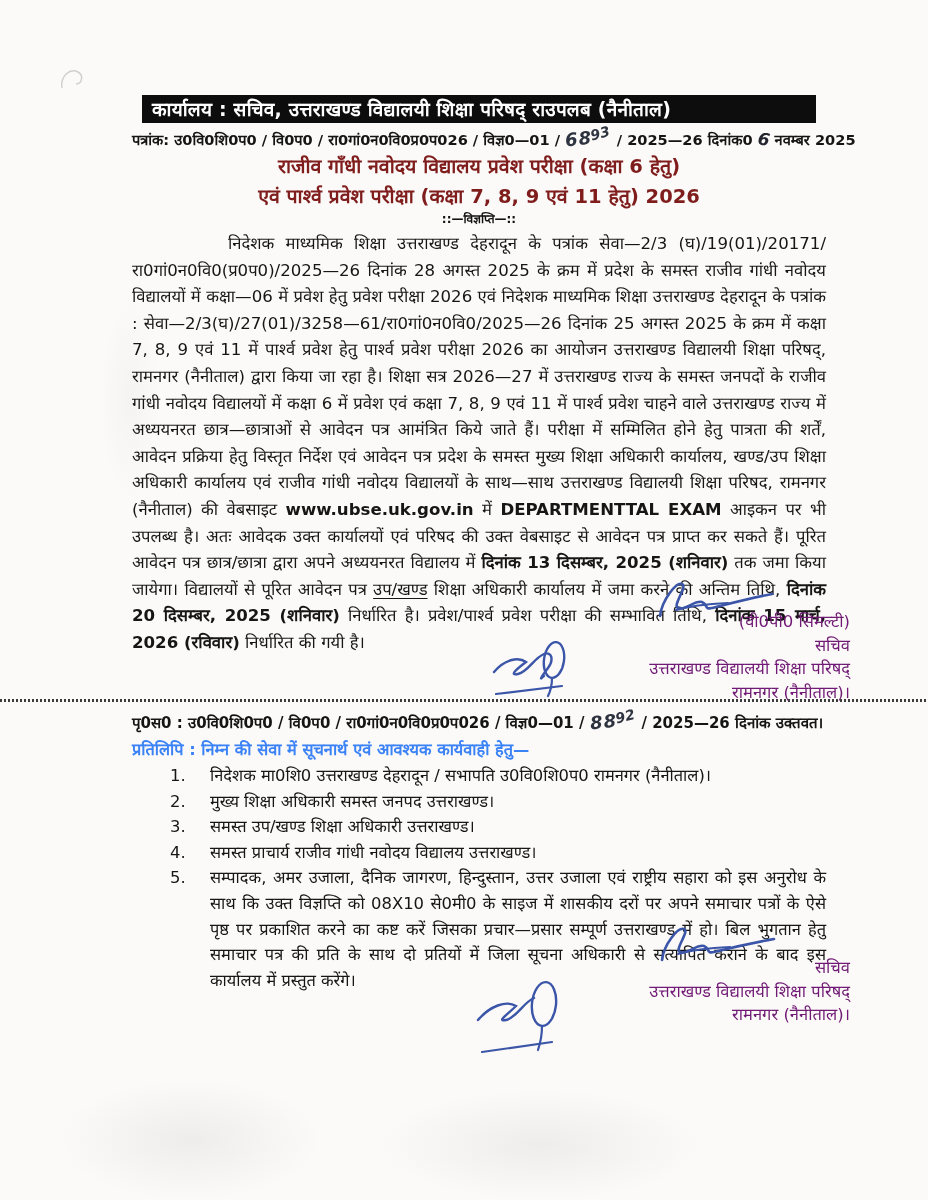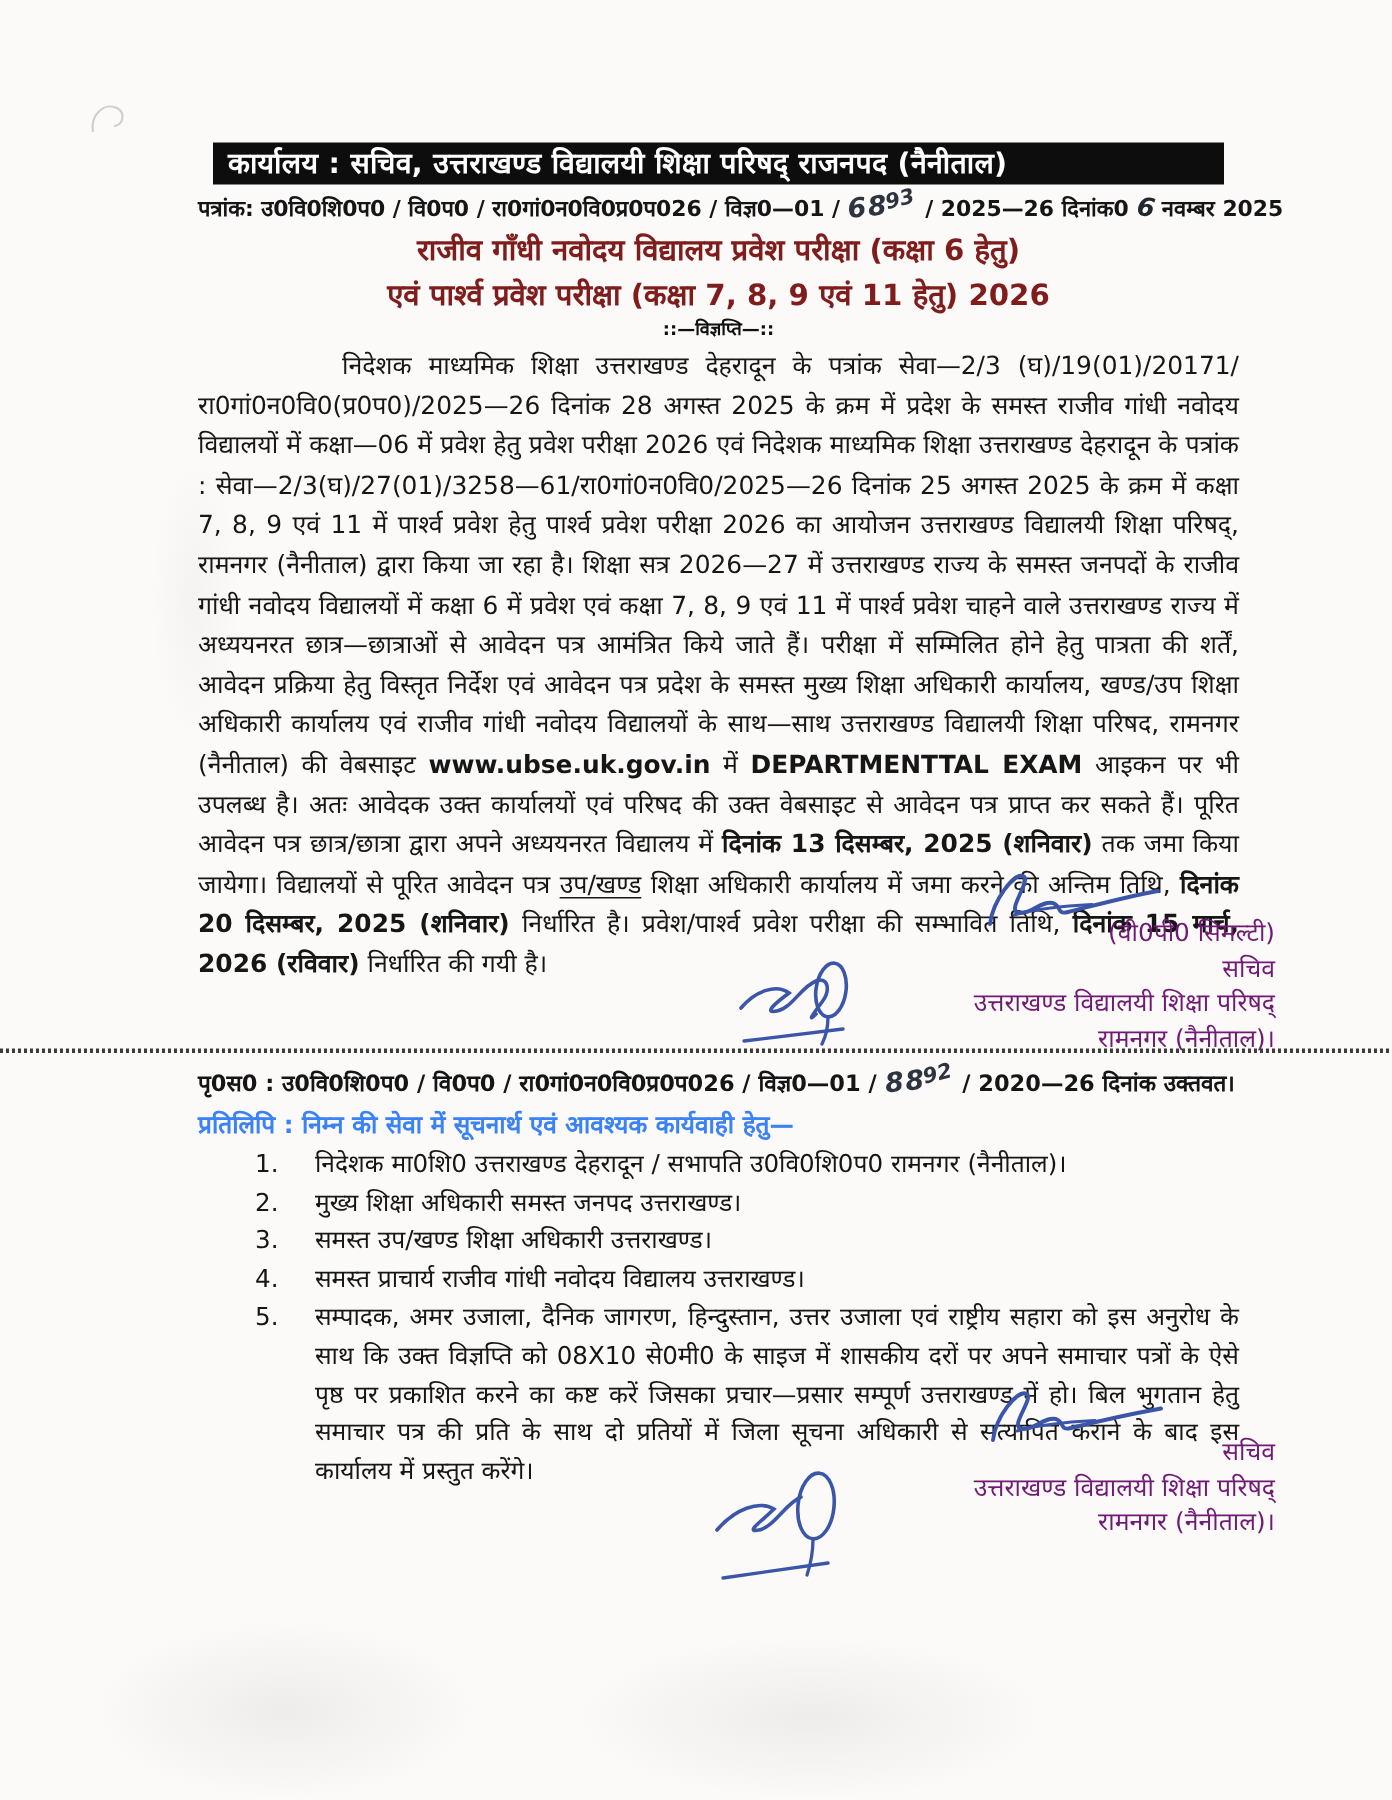--- a/index.html
+++ b/index.html
@@ -50,21 +50,21 @@
 <body>
 
 <div class="paper-smudge" style="left:60px;top:1080px;width:260px;height:120px;"></div>
 <div class="paper-smudge" style="left:380px;top:1090px;width:320px;height:110px;"></div>
 <div class="paper-smudge" style="left:100px;top:300px;width:60px;height:200px;opacity:.5;"></div>
 <svg class="curl" viewBox="0 0 40 40">
   <path d="M10 30 C8 18 18 10 26 14 C32 17 30 26 24 26" fill="none" stroke="#9a9a98" stroke-width="1.4"></path>
 </svg>
 
 <div class="banner">
-  <span>कार्यालय : सचिव, उत्तराखण्ड विद्यालयी शिक्षा परिषद् राजनपद (नैनीताल)</span>
+  <span>कार्यालय : सचिव, उत्तराखण्ड विद्यालयी शिक्षा परिषद् राउपलब (नैनीताल)</span>
 </div>
 
 <div class="refline">
   <span>पत्रांक: उ0वि0शि0प0 / वि0प0 / रा0गां0न0वि0प्र0प026 / विज्ञ0—01 /</span>
   <span class="hand">68</span><span class="hand-sup">93</span>
   <span>/ 2025—26 दिनांक0</span>
   <span class="hand-day">6</span>
   <span>नवम्बर 2025</span>
 </div>
 
@@ -95,21 +95,21 @@
   <div>सचिव</div>
   <div>उत्तराखण्ड विद्यालयी शिक्षा परिषद्</div>
   <div>रामनगर (नैनीताल)।</div>
 </div>
 
 <div class="divider"></div>
 
 <div class="footref">
   <span>पृ0स0 : उ0वि0शि0प0 / वि0प0 / रा0गां0न0वि0प्र0प026 / विज्ञ0—01 /</span>
   <span class="hand">88</span><span class="hand-sup">92</span>
-  <span>/ 2020—26 दिनांक उक्तवत।</span>
+  <span>/ 2025—26 दिनांक उक्तवत।</span>
 </div>
 <div class="copyhead">
   <span>प्रतिलिपि : निम्न की सेवा में सूचनार्थ एवं आवश्यक कार्यवाही हेतु—</span>
 </div>
 
 <div class="copylist">
   <div class="copyitem">
     <span class="no">1.</span>
     <span class="txt">निदेशक मा0शि0 उत्तराखण्ड देहरादून / सभापति उ0वि0शि0प0 रामनगर (नैनीताल)।</span>
   </div>

